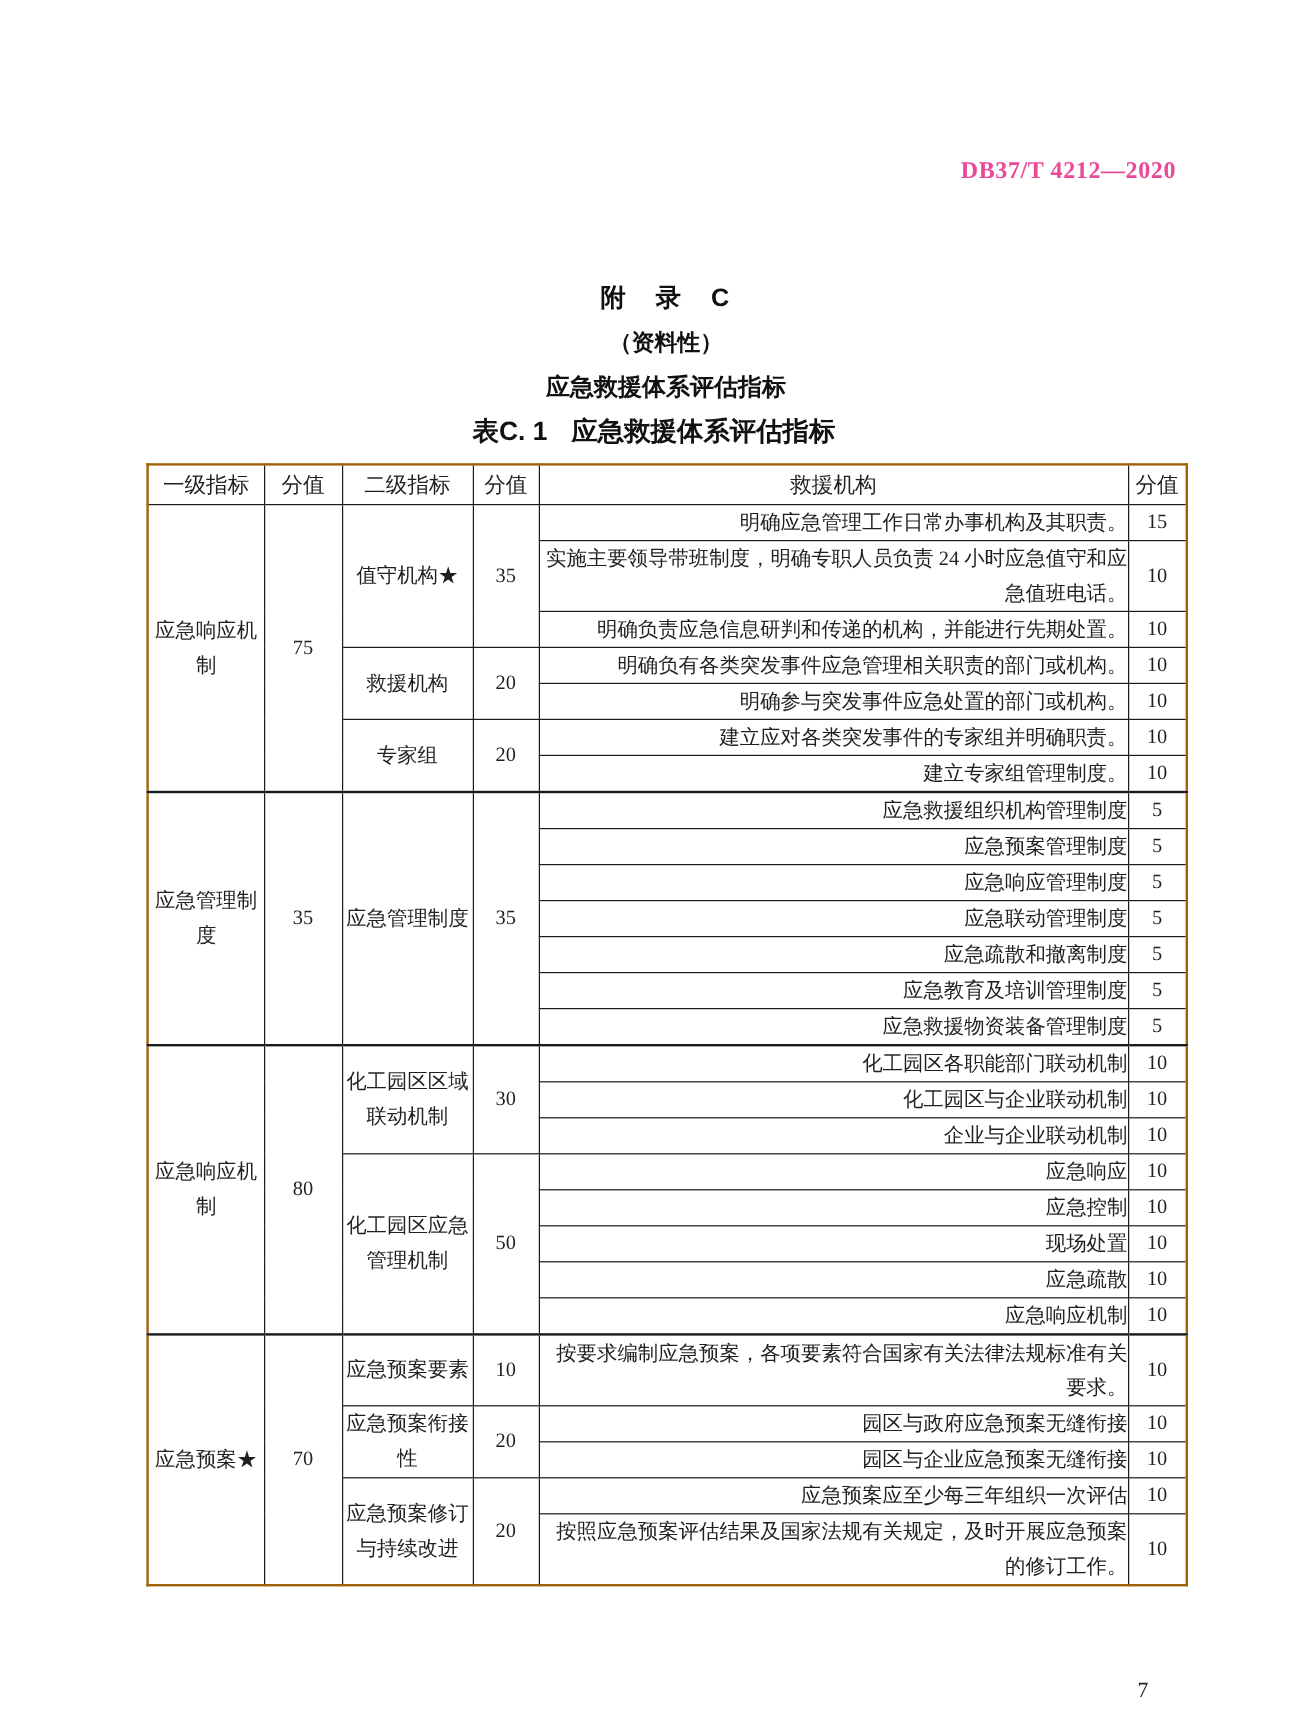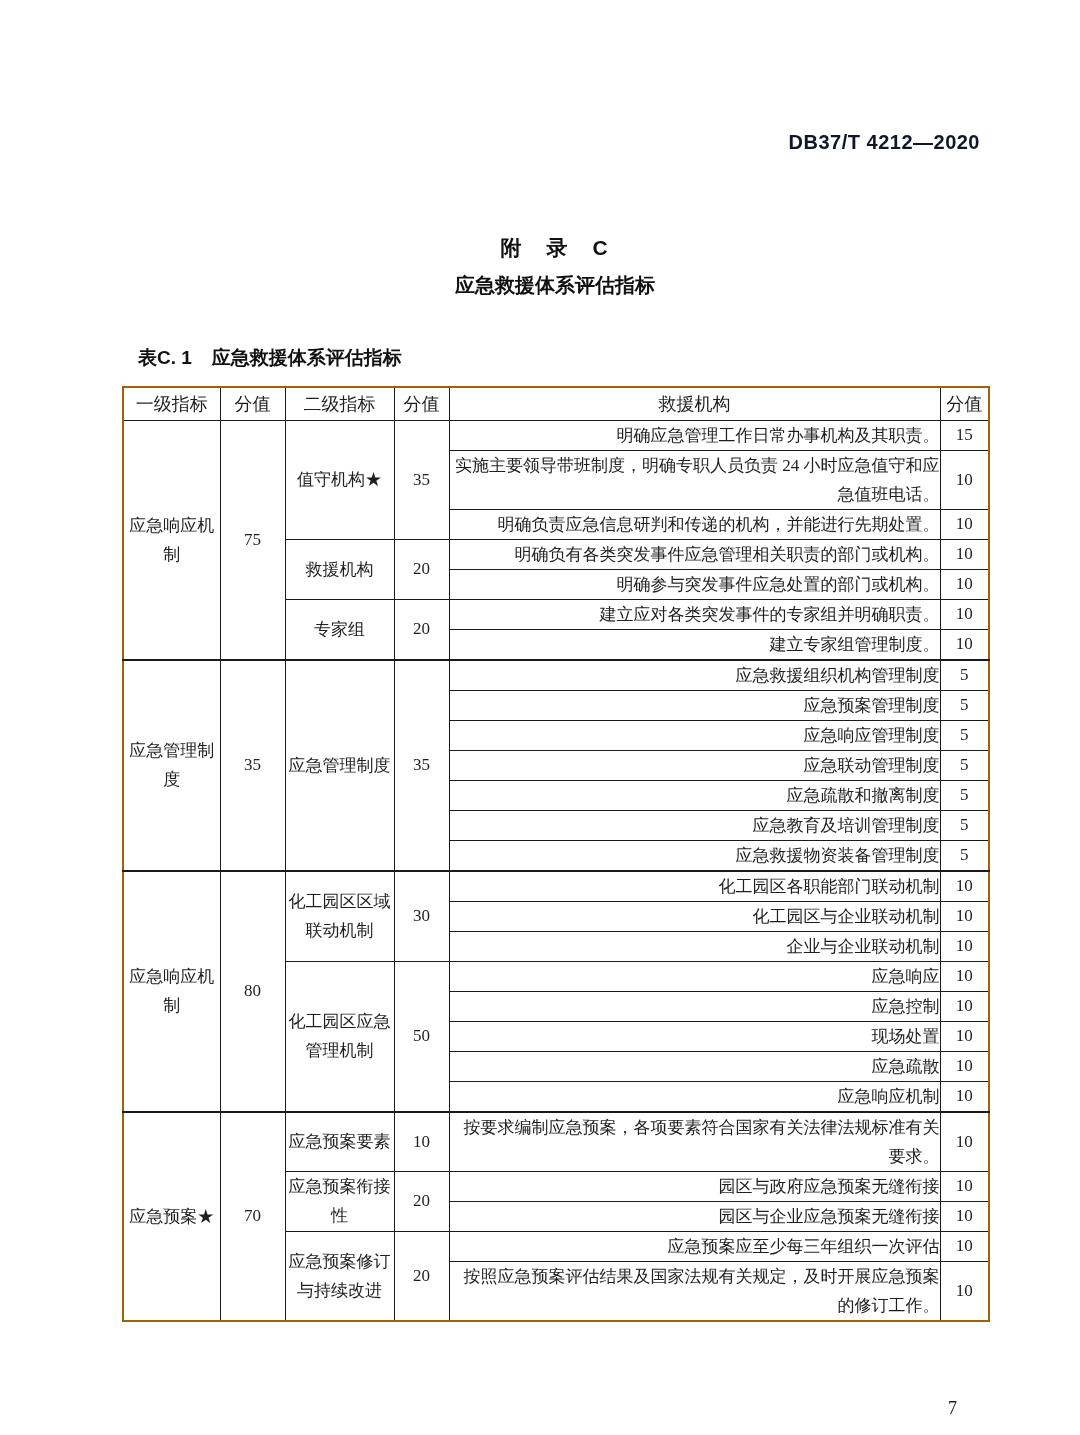--- a/index.html
+++ b/index.html
@@ -7,41 +7,42 @@
   body {
     width: 1080px; height: 1435px;
     background: #ffffff;
     position: relative;
     font-family: "Liberation Serif", "DejaVu Serif", serif;
     color: #1f1f1f;
   }
   .doc-header {
     position: absolute;
     top: 131px; right: 100px;
-    font-family: Liberation Sans, sans-serif;
+    font-family: Liberation Serif, serif;
     font-size: 20px; font-weight: bold;
     letter-spacing: 0.5px;
-    color: #0f172a;
+    color: #ec4899;
     text-align: right;
   }
   .titles {
     position: absolute;
     left: 122px; top: 234px; width: 866px;
     text-align: center;
     font-family: "Liberation Sans", "DejaVu Sans", sans-serif;
     font-weight: bold; color: #111;
   }
   .appendix-label { font-size: 21px; letter-spacing: 2px; }
   .appendix-note  { font-size: 19px; margin-top: 11px; }
   .appendix-name  { font-size: 20px; margin-top: 10px; }
   .caption {
     position: absolute;
-    left: 138px; top: 345px; width: 866px;
+    left: 112px; top: 345px; width: 866px;
+    text-align: center;
     font-family: "Liberation Sans", "DejaVu Sans", sans-serif;
-    font-weight: bold; font-size: 19px; color: #111;
+    font-weight: bold; font-size: 22px; color: #111;
   }
   .caption .cap-title { margin-left: 20px; }
 
   table.eval {
     position: absolute;
     top: 386px; left: 122px; width: 866px;
     border-collapse: collapse;
     table-layout: fixed;
     font-size: 17px;
     border: 2px solid #a16207;
@@ -77,20 +78,21 @@
 </style>
 </head>
 <body>
 
 <div class="page">
 
   <div class="doc-header">DB37/T 4212—2020</div>
 
   <div class="titles">
     <div class="appendix-label">附　录　C</div>
+    <div class="appendix-note">（资料性）</div>
     <div class="appendix-name">应急救援体系评估指标</div>
   </div>
 
   <div class="caption">
     <span class="cap-label">表C. 1</span><span class="cap-title">应急救援体系评估指标</span>
   </div>
 
   <table class="eval">
     <colgroup>
       <col style="width:97px">

